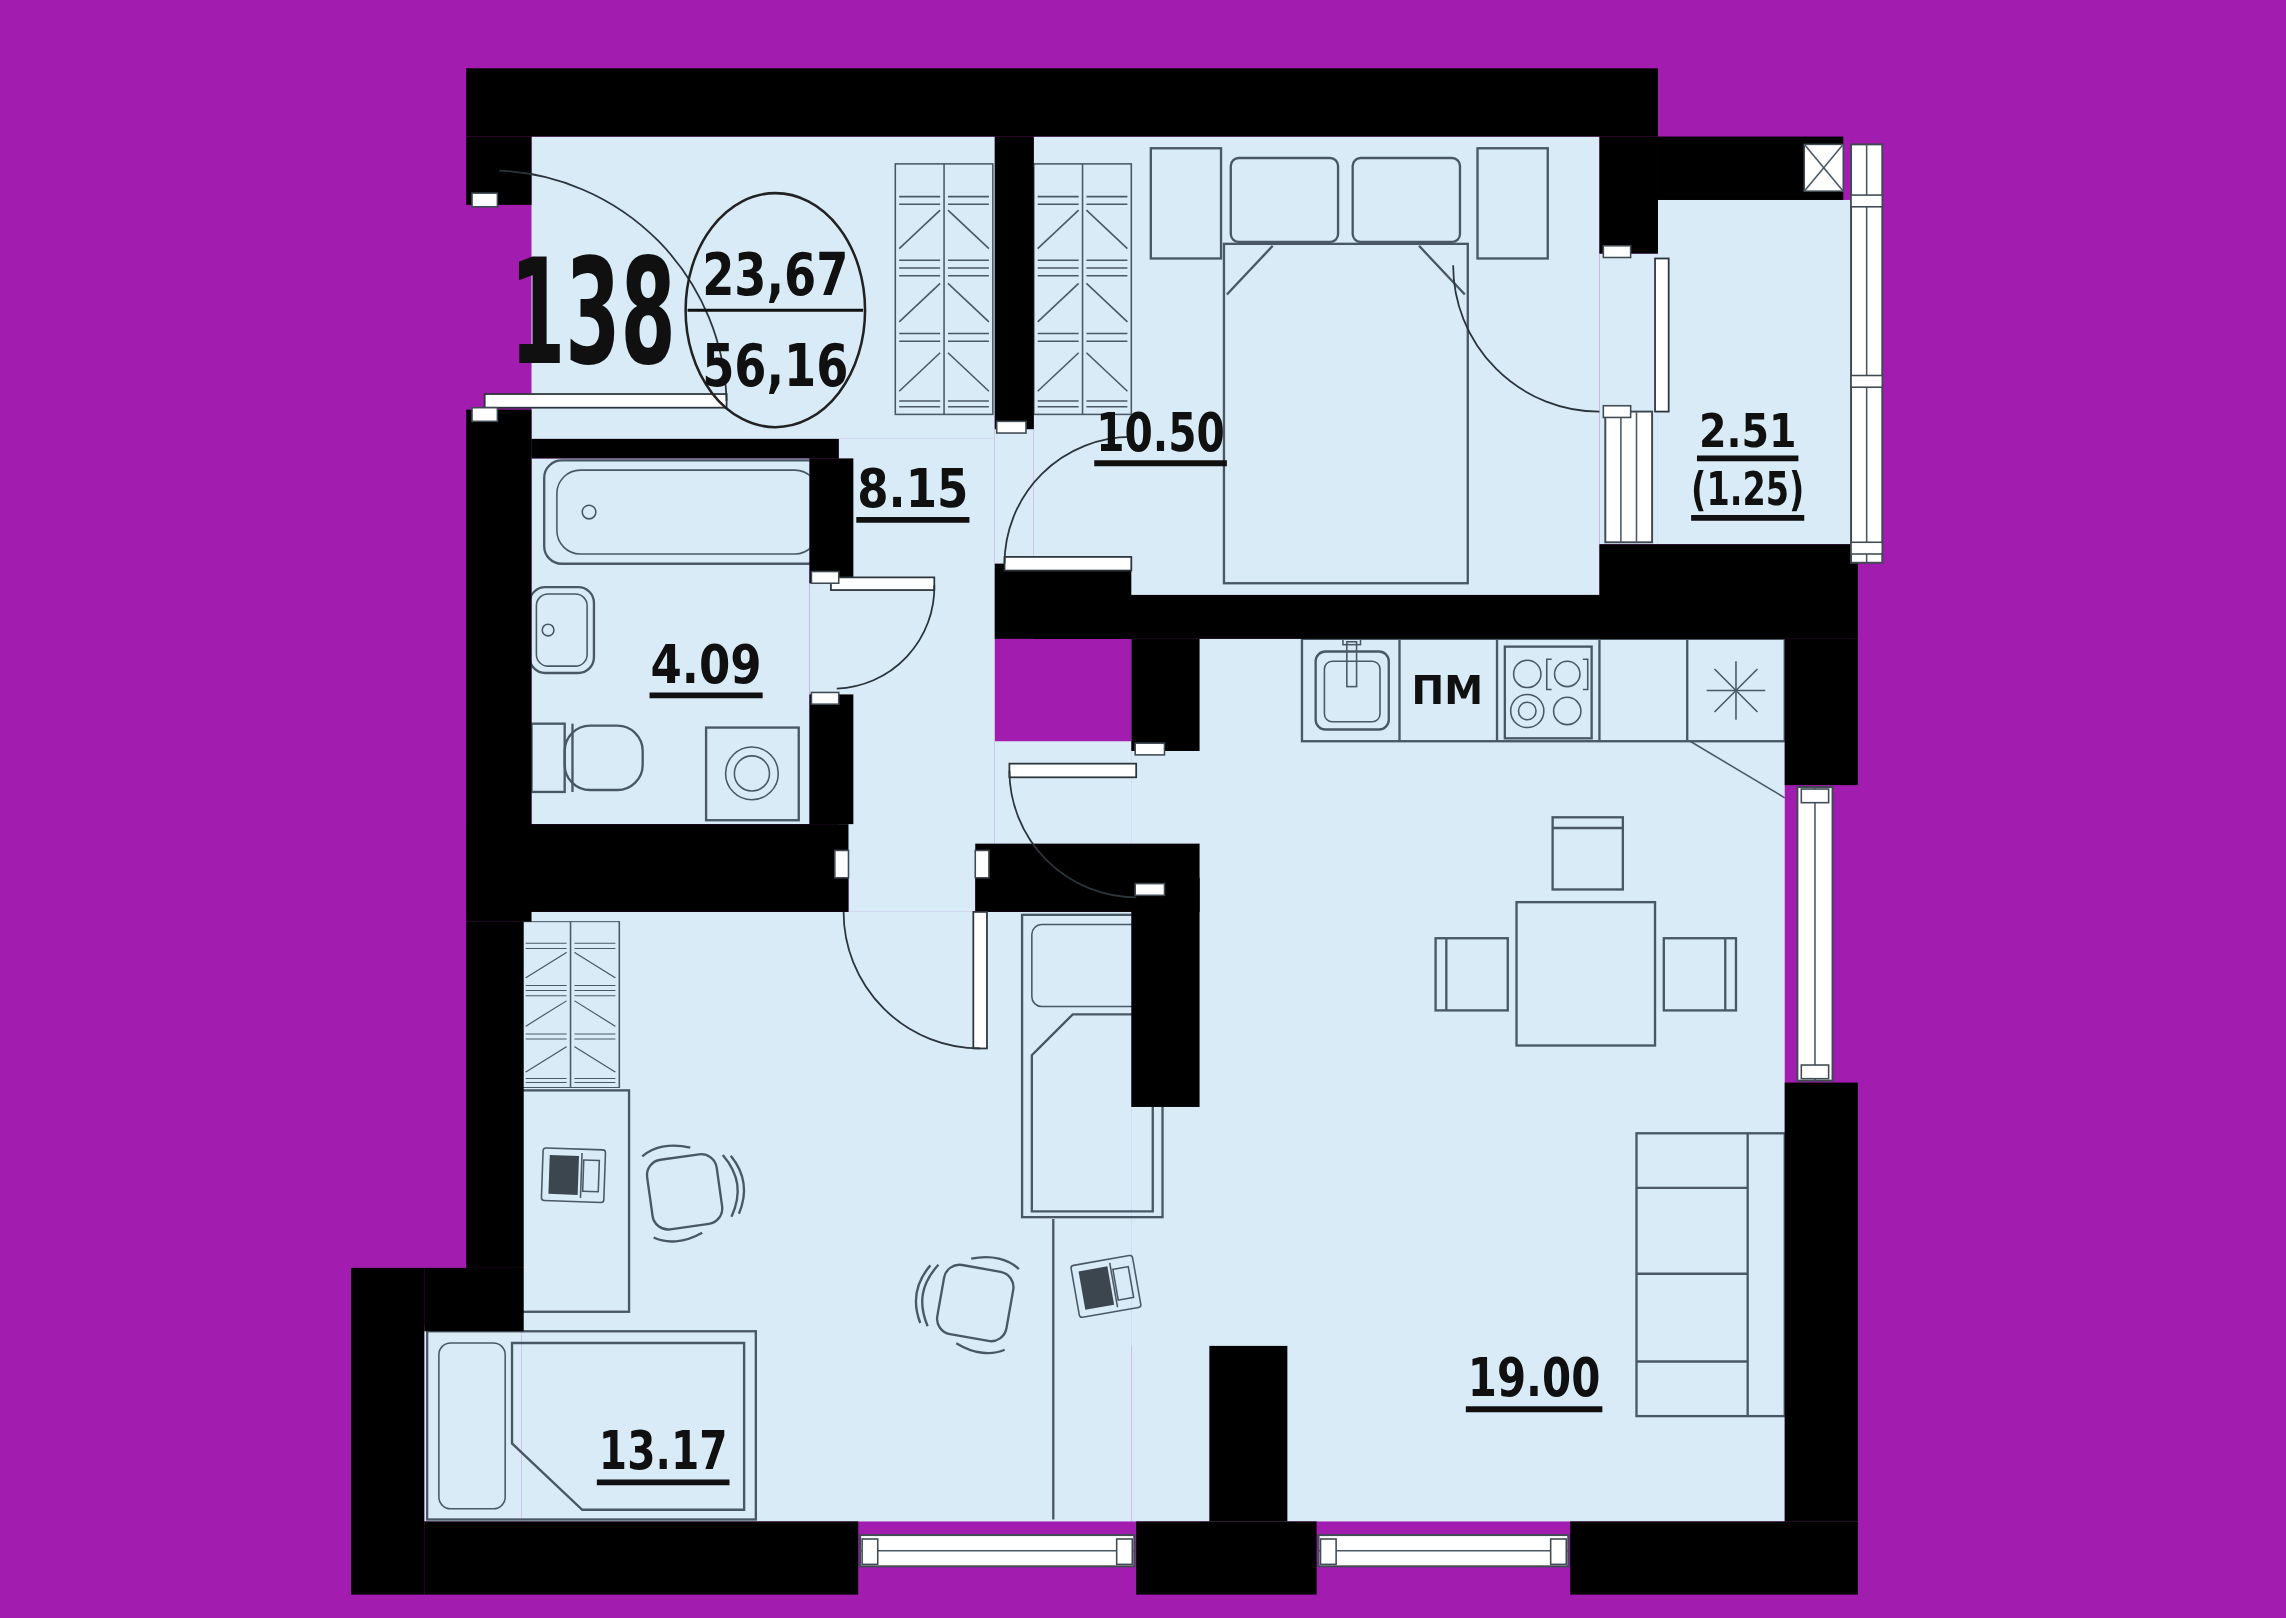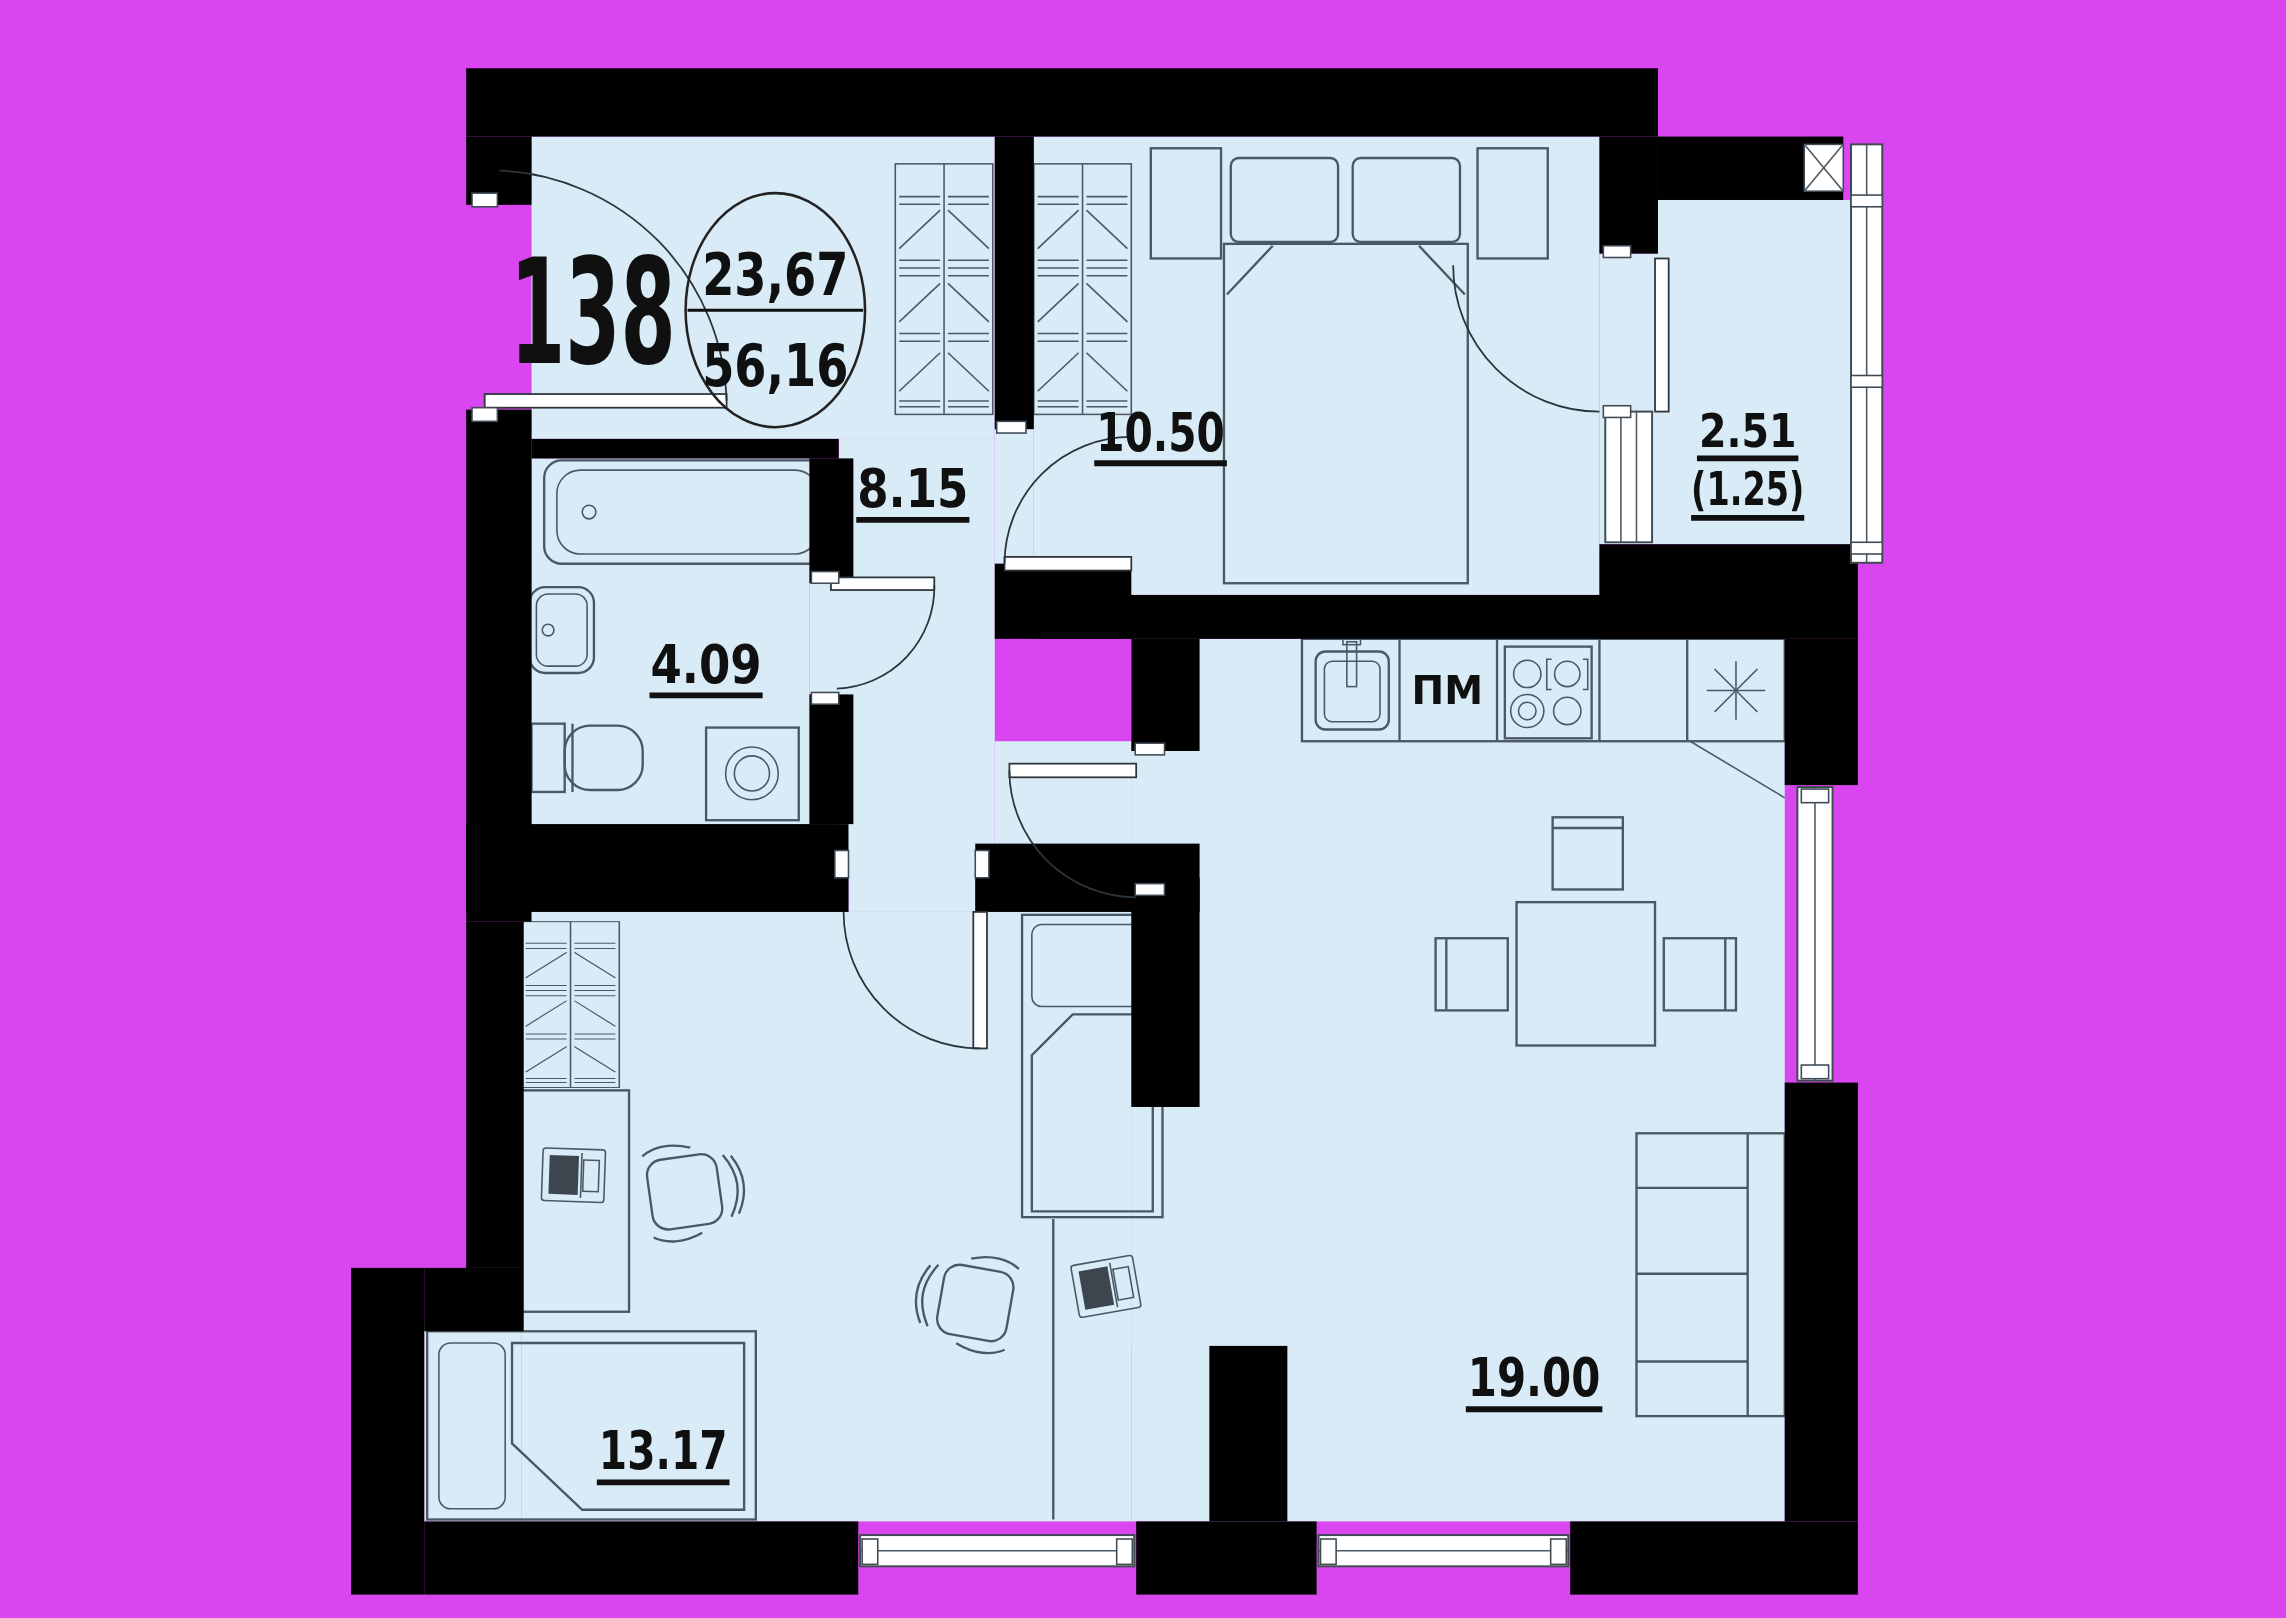--- a/index.html
+++ b/index.html
@@ -1,16 +1,16 @@
 <!DOCTYPE html>
 <html style="--floor: #d9ebf7; --fl: #4a5865;"><head>
 <meta charset="utf-8">
 <style>
   html,body{margin:0;padding:0;background:#fff;}
-  .stage{width:2287px;height:1619px;position:relative;background:#d946ef;font-family:"DejaVu Sans",sans-serif;}
+  .stage{width:2287px;height:1619px;position:relative;background:#a21caf;font-family:"DejaVu Sans",sans-serif;}
   svg{position:absolute;left:0;top:0;}
   .w{fill:#000;stroke:none;}
   .f{fill:var(--floor,#d9ebf7);stroke:none;}
   .s{fill:none;stroke:var(--fl,#4a5865);stroke-width:2.4;}
   .t{fill:none;stroke:var(--fl,#4a5865);stroke-width:1.6;}
   .dk{fill:#3c464f;stroke:none;}
   .jamb{fill:#fff;stroke:#3f4a53;stroke-width:1.6;}
   .glz{fill:#fff;stroke:#3f4a53;stroke-width:2;}
   .arc{fill:none;stroke:#2b343b;stroke-width:1.8;}
   .leaf{fill:#fff;stroke:#2b343b;stroke-width:1.8;}

